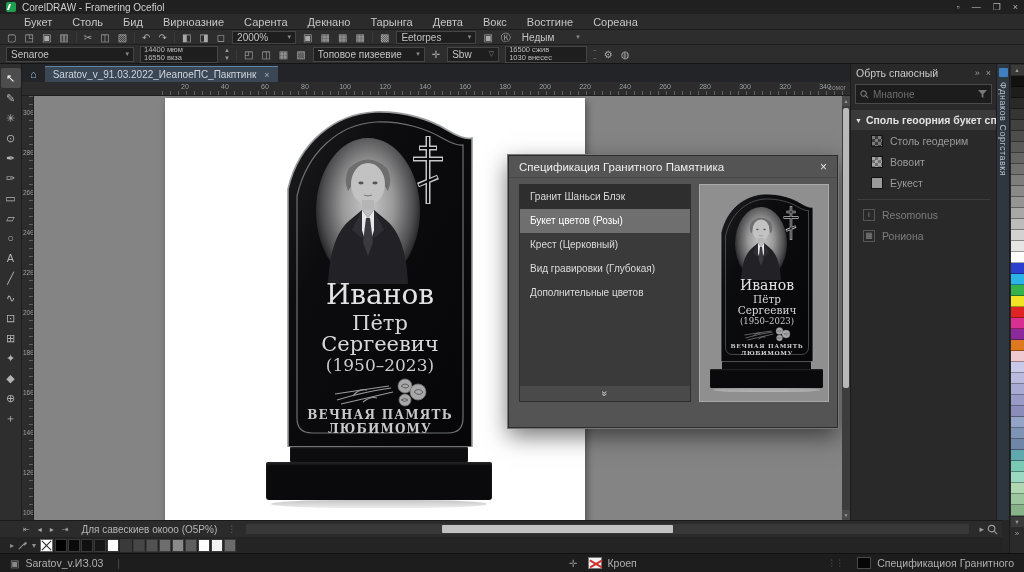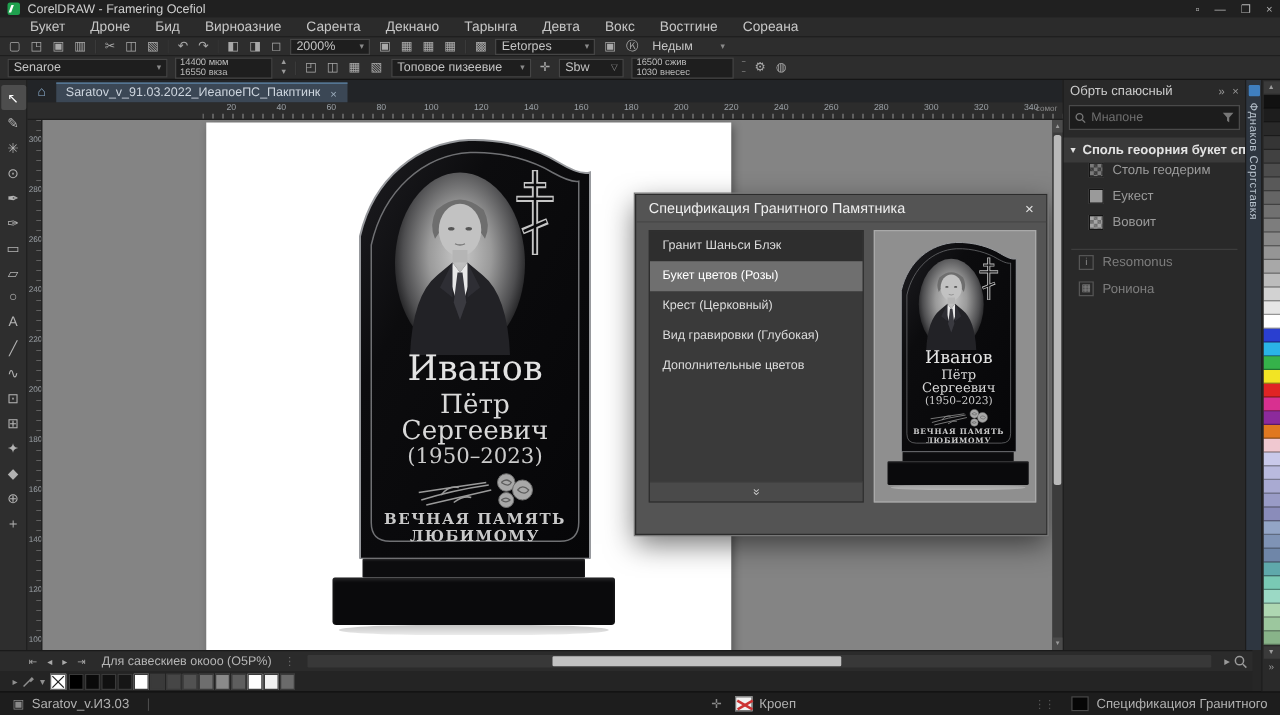--- a/index.html
+++ b/index.html
@@ -92,21 +92,21 @@
   .dlg-preview .ground{background:linear-gradient(#9f9f9f,#b5b5b5);}
 
   
   .docker{width:146px;background:#292929;border-left:1px solid #1c1c1c;display:flex;flex-direction:column;font-size:10.5px;}
   .dk-head{height:18px;display:flex;align-items:center;padding:0 5px;color:#cbcbcb;gap:6px;}
   .dk-head .t{flex:1;overflow:hidden;white-space:nowrap;}
   .dk-ico{color:#9a9a9a;font-size:9px;}
   .dk-search{height:20px;margin:2px 4px;background:#1c1c1c;border:1px solid #4a4a4a;display:flex;align-items:center;padding:0 4px;gap:4px;color:#6f6f6f;}
   .dk-search .ph{flex:1;font-size:10px;}
   .dk-group{height:20px;background:#3a3a3a;display:flex;align-items:center;padding:0 4px;gap:4px;color:#e2e2e2;font-weight:bold;white-space:nowrap;overflow:hidden;margin-top:4px;}
-  .dk-item{height:21px;display:flex;gap:7px;padding-left:20px;color:#9b9b9b;white-space:nowrap;overflow:hidden;}
+  .dk-item{height:21px;display:flex;align-items:center;gap:7px;padding-left:20px;color:#9b9b9b;white-space:nowrap;overflow:hidden;}
   .dk-item.dim{color:#7d7d7d;padding-left:12px;}
   .checker{width:12px;height:12px;border:1px solid #141414;background:#7a7a7a;flex:none;
     background-image:linear-gradient(45deg,#3c3c3c 25%,transparent 25%,transparent 75%,#3c3c3c 75%),
                      linear-gradient(45deg,#3c3c3c 25%,transparent 25%,transparent 75%,#3c3c3c 75%);
     background-size:6px 6px;background-position:0 0,3px 3px;}
   .checker.light{background:#a5a5a5;background-image:linear-gradient(45deg,#6f6f6f 25%,transparent 25%,transparent 75%,#6f6f6f 75%),linear-gradient(45deg,#6f6f6f 25%,transparent 25%,transparent 75%,#6f6f6f 75%);background-size:6px 6px;background-position:0 0,3px 3px;}
   .checker.plain{background-image:none;background:#9a9a9a;}
   .ticon{width:12px;height:12px;border:1px solid #555;color:#888;font-size:8px;line-height:10px;text-align:center;flex:none;}
   .dk-div{height:1px;background:#3d3d3d;margin:6px 6px 4px 6px;}
 
@@ -157,21 +157,21 @@
     <div class="win">
       <span>▫</span>
       <span>—</span>
       <span>❐</span>
       <span>×</span>
     </div>
   </div>
 
   <div class="menubar">
     <span>Букет</span>
-    <span>Дроне</span>
+    <span>Столь</span>
     <span>Бид</span>
     <span>Вирноазние</span>
     <span>Сарента</span>
     <span>Декнано</span>
     <span>Тарынга</span>
     <span>Девта</span>
     <span>Вокс</span>
     <span>Востгине</span>
     <span>Сореана</span>
   </div>
@@ -512,26 +512,26 @@
       </div>
       <div class="dk-group">
         <span style="font-size:7px;">▼</span>
         <span>Споль геоорния букет сполонкванный</span>
       </div>
       <div class="dk-item">
         <span class="checker"></span>
         <span>Столь геодерим</span>
       </div>
       <div class="dk-item">
+        <span class="checker light"></span>
+        <span>Вовоит</span>
+      </div>
+      <div class="dk-item">
         <span class="checker plain"></span>
         <span>Еукест</span>
-      </div>
-      <div class="dk-item">
-        <span class="checker light"></span>
-        <span>Вовоит</span>
       </div>
       <div class="dk-div"></div>
       <div class="dk-item dim">
         <span class="ticon">i</span>
         <span>Resomonus</span>
       </div>
       <div class="dk-item dim">
         <span class="ticon">▦</span>
         <span>Рониона</span>
       </div>

